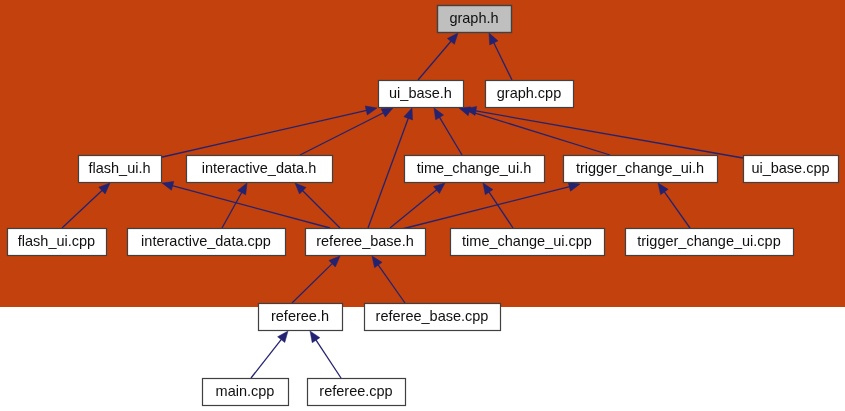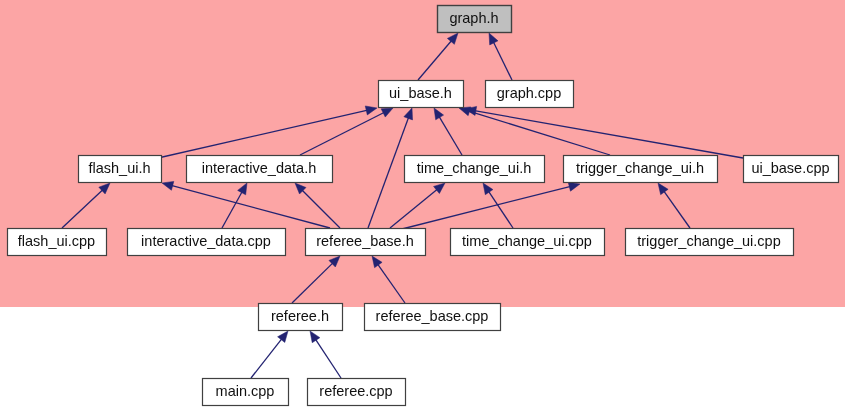--- a/index.html
+++ b/index.html
@@ -11,21 +11,21 @@
   body {
     width: 845px;
     height: 411px;
     font-family: "Liberation Sans", sans-serif;
     overflow: hidden;
   }
   #graph-root {
     position: relative;
     width: 845px;
     height: 307px;
-    background: #fca5a5;
+    background: #c2410c;
   }
   svg.graph-canvas {
     position: absolute;
     left: 0;
     top: 0;
     width: 845px;
     height: 411px;
     display: block;
   }
   .edge-line {

